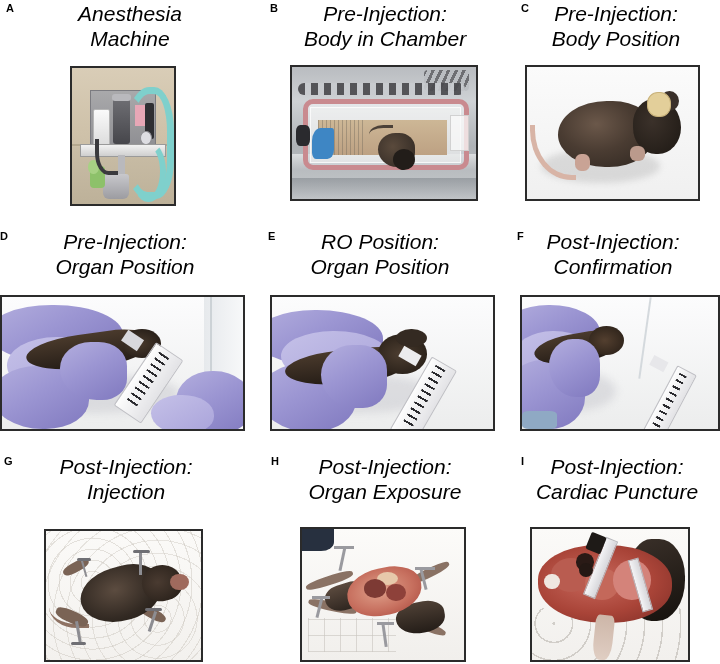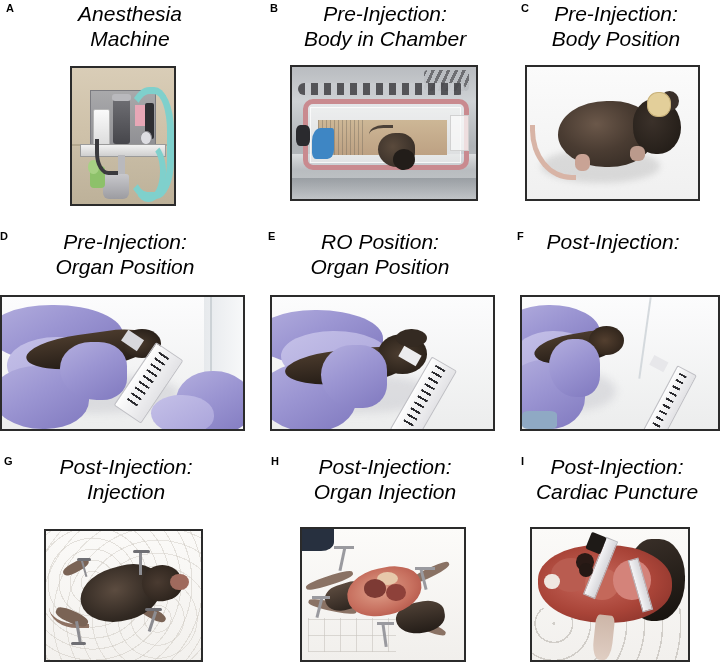--- a/index.html
+++ b/index.html
@@ -314,20 +314,21 @@
         <div class="syr-mark" style="left:66%;top:50%;width:5%;height:52%;transform:rotate(30deg);"></div>
         <div class="sh" style="left:58%;top:40%;width:9%;height:9%;background:#ececee;transform:rotate(30deg);"></div>
       </div>
     </div>
   </div>
 
   <div class="panel" style="left:505px;top:222px;width:215px;height:222px;">
     <div class="panel-letter" style="left:12px;top:9px;">F</div>
     <div class="panel-title" style="left:0;top:7px;width:216px;">
       <span class="tline">Post-Injection:</span>
+      <span class="tline">Confirmation</span>
     </div>
     <div class="photo" style="left:15px;top:73px;width:200px;height:136px;">
       <div class="ph-inner">
         <div class="sh g-bg"></div>
         <div class="sh g-shadow" style="left:2%;top:56%;width:46%;"></div>
         <div class="sh" style="left:62%;top:0;width:2px;height:62%;background:#d4d9dd;transform:rotate(8deg);"></div>
         <div class="glove" style="left:-10%;top:6%;width:50%;height:40%;"></div>
         <div class="glove glove-lt" style="left:-4%;top:26%;width:42%;height:40%;"></div>
         <div class="glove" style="left:-8%;top:48%;width:40%;height:52%;"></div>
         <div class="mouse-d" style="left:6%;top:28%;width:42%;height:22%;transform:rotate(-10deg);"></div>
@@ -367,21 +368,21 @@
         <div class="dg-pin" style="left:20%;top:70%;width:3px;height:18%;transform:rotate(-10deg);"></div>
         <div class="dg-pinh" style="left:16%;top:86%;width:10%;height:3px;"></div>
       </div>
     </div>
   </div>
 
   <div class="panel" style="left:260px;top:446px;width:250px;height:218px;">
     <div class="panel-letter" style="left:11px;top:10px;">H</div>
     <div class="panel-title" style="left:0;top:8px;width:250px;">
       <span class="tline">Post-Injection:</span>
-      <span class="tline">Organ Injection</span>
+      <span class="tline">Organ Exposure</span>
     </div>
     <div class="photo" style="left:40px;top:81px;width:166px;height:135px;">
       <div class="ph-inner">
         <div class="sh oe-bg"></div>
         <div class="sh oe-grid"></div>
         <div class="sh oe-blue"></div>
         <div class="oe-limb" style="left:2%;top:36%;width:30%;height:7%;transform:rotate(-18deg);"></div>
         <div class="oe-limb" style="left:4%;top:56%;width:30%;height:7%;transform:rotate(12deg);"></div>
         <div class="oe-limb" style="left:66%;top:30%;width:26%;height:7%;transform:rotate(-26deg);"></div>
         <div class="oe-limb" style="left:62%;top:70%;width:28%;height:7%;transform:rotate(22deg);"></div>

